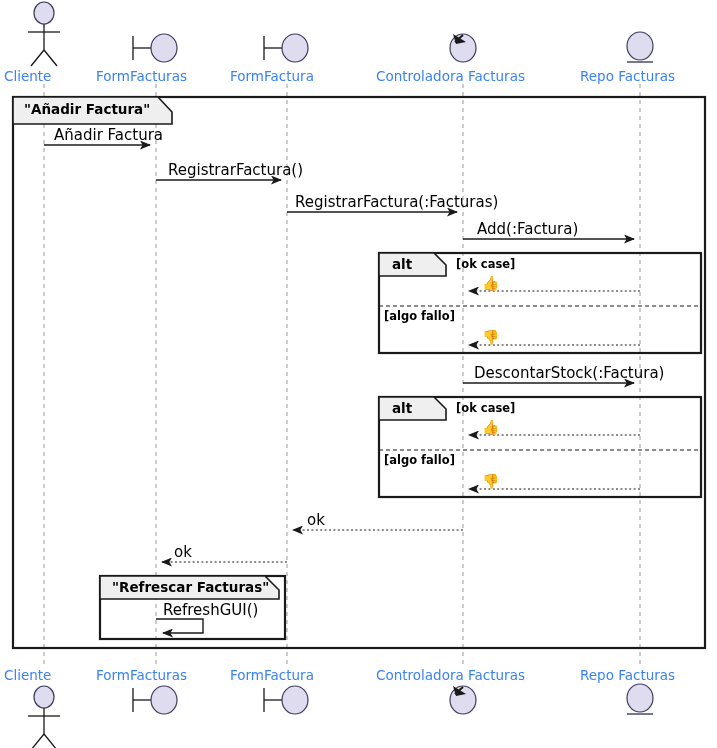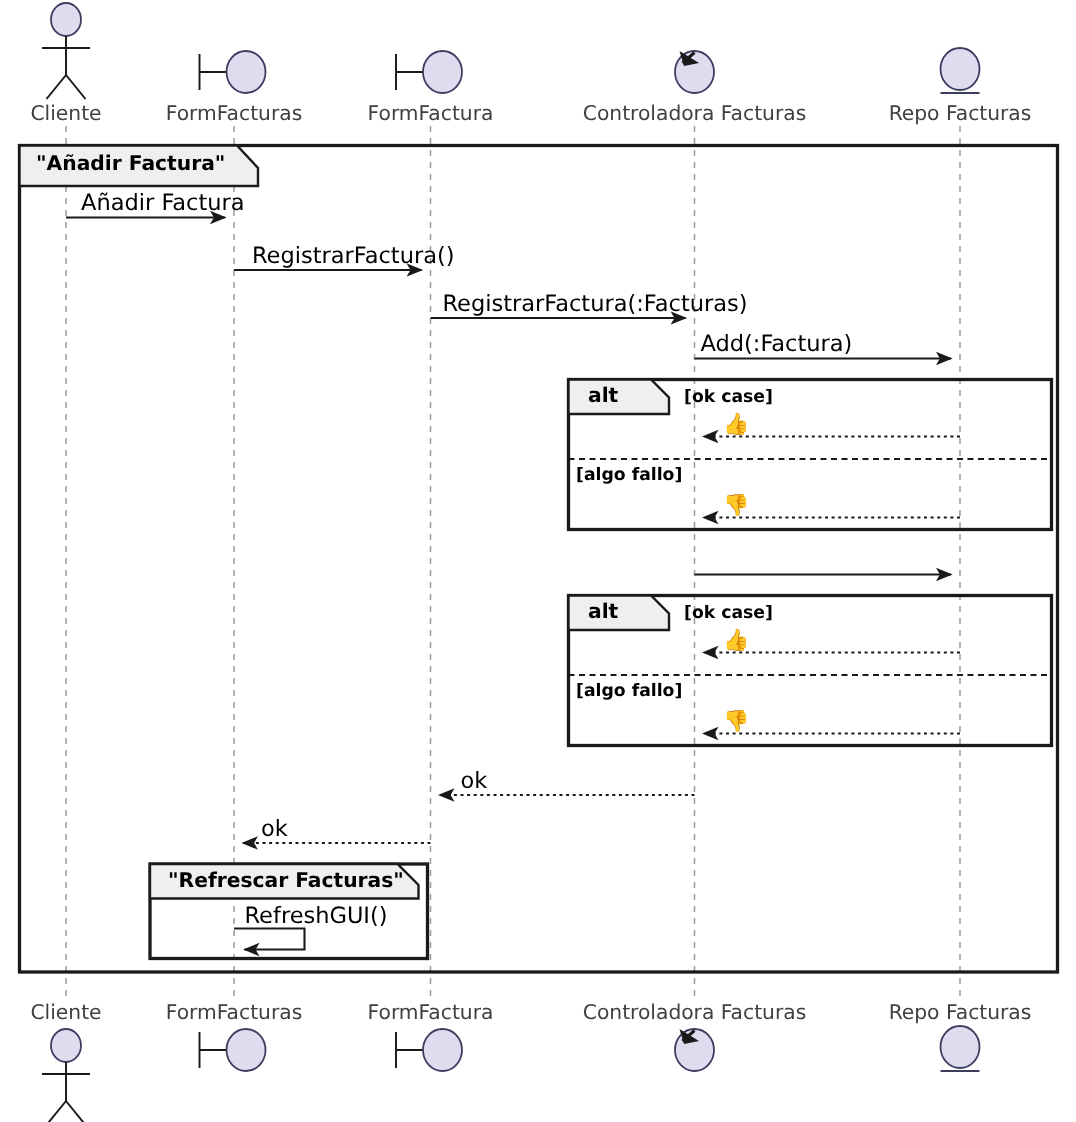--- a/index.html
+++ b/index.html
@@ -5,21 +5,21 @@
   html,body{margin:0;padding:0;background:#ffffff;}
   body{
     width:717px;height:748px;position:relative;overflow:hidden;
     font-family:"DejaVu Sans","Liberation Sans",sans-serif;
     color:#000;
   }
   .canvas{position:absolute;left:0;top:0;width:717px;height:748px;}
   svg{position:absolute;left:0;top:0;}
   .lbl{position:absolute;white-space:nowrap;font-size:15px;line-height:1;color:#000;}
   .lbl-b{font-weight:bold;}
-  .participant-name{position:absolute;white-space:nowrap;font-size:13.5px;text-align:center;color:#404040;}
+  .participant-name{position:absolute;white-space:nowrap;font-size:13.5px;text-align:left;color:#3b82f6;}
   .emoji{position:absolute;font-size:14px;line-height:1;white-space:nowrap;}
 </style>
 </head>
 <body>
 
 <div class="canvas">
 
   <svg width="717" height="748">
     <defs>
       <marker id="arrowFilled" markerWidth="11" markerHeight="9" refX="10" refY="4.5" orient="auto" markerUnits="userSpaceOnUse">
@@ -169,21 +169,22 @@
   <div class="lbl lbl-b" style="left:112px;top:581px; font-size:13.5px;">"Refrescar Facturas"</div>
 
   <div class="lbl lbl-b" style="left:456px;top:259px; font-size:11.5px;">[ok case]</div>
   <div class="lbl lbl-b" style="left:384px;top:311px; font-size:11.5px;">[algo fallo]</div>
   <div class="lbl lbl-b" style="left:456px;top:403px; font-size:11.5px;">[ok case]</div>
   <div class="lbl lbl-b" style="left:384px;top:455px; font-size:11.5px;">[algo fallo]</div>
 
   <div class="lbl" style="left:54px; top:128px;">Añadir Factura</div>
   <div class="lbl" style="left:168px;top:163px;">RegistrarFactura()</div>
   <div class="lbl" style="left:295px;top:195px;">RegistrarFactura(:Facturas)</div>
-  <div class="lbl" style="left:467px;top:222px;">Add(:Factura)</div>
+  <div class="lbl" style="left:477px;top:222px;">Add(:Factura)</div>
+  <div class="lbl" style="left:474px;top:366px;">DescontarStock(:Factura)</div>
   <div class="lbl" style="left:307px;top:513px;">ok</div>
   <div class="lbl" style="left:174px;top:545px;">ok</div>
   <div class="lbl" style="left:163px;top:603px;">RefreshGUI()</div>
 
   <div class="emoji" style="left:482px;top:276px;">👍</div>
   <div class="emoji" style="left:482px;top:330px;">👎</div>
   <div class="emoji" style="left:482px;top:420px;">👍</div>
   <div class="emoji" style="left:482px;top:474px;">👎</div>
 
 </div>

